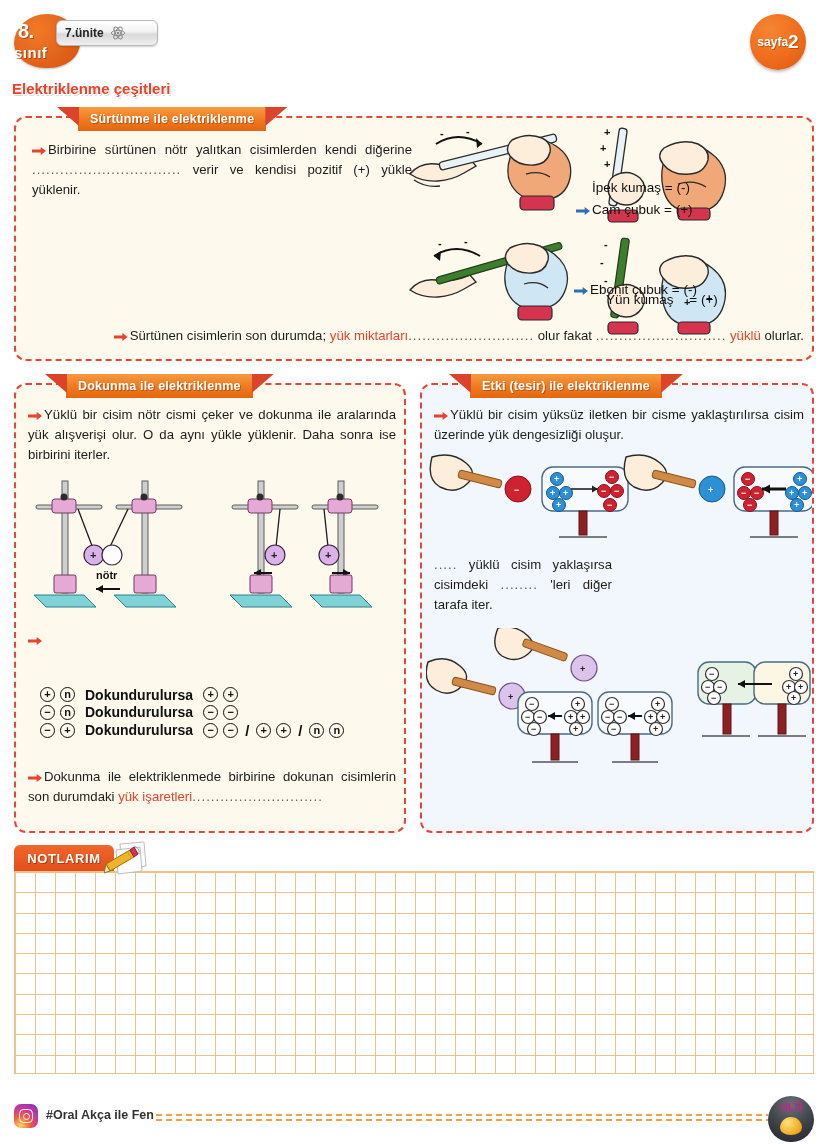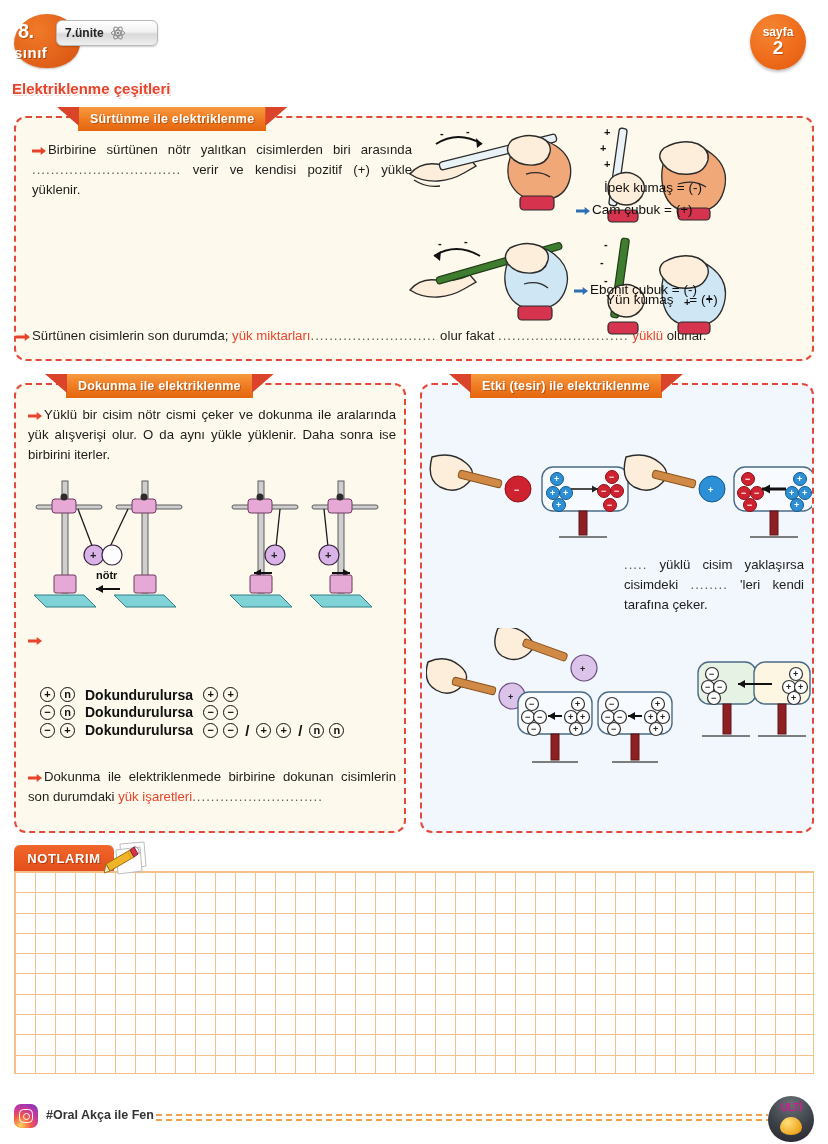--- a/index.html
+++ b/index.html
@@ -49,21 +49,21 @@
     font-size:21px; font-weight:bold; color:#e8442b;
     letter-spacing:.3px;
     text-shadow: 1px 1px 0 #fff, 2px 2px 0 rgba(180,40,20,.25);
   }
 
   .sayfa-badge{
     position:absolute; right:22px; top:14px; width:56px; height:56px;
     border-radius:50%;
     background: radial-gradient(circle at 36% 28%, #f58634 0%, #ef6c1b 55%, #dd5a10 100%);
     box-shadow: 0 2px 3px rgba(0,0,0,.25);
-    display:flex; flex-direction:column; align-items:center; justify-content:center;
+    display:flex; flex-direction:row; align-items:center; justify-content:center;
   }
   .sayfa-badge .w{ color:#fff; font-size:12px; font-weight:bold; line-height:1;
     text-shadow:1px 1px 0 rgba(150,55,0,.55); }
   .sayfa-badge .n{ color:#fff; font-size:19px; font-weight:bold; line-height:1.1;
     text-shadow:1px 1px 0 rgba(150,55,0,.55); }
 
   .section-title{
     position:absolute; left:12px; top:80px;
     font-size:15px; font-weight:bold; color:#e8442b;
     text-shadow: 1px 1px 0 #fff, 1.5px 1.5px 0 rgba(180,40,20,.22);
@@ -237,25 +237,25 @@
     </div>
   </div>
 
   <div class="section-title">Elektriklenme çeşitleri</div>
 
   <div class="ribbon" style="left:78px; top:107px;">Sürtünme ile elektriklenme</div>
 
   <div class="box cream" style="left:14px; top:116px; width:800px; height:245px;">
 
     <div class="txt just" style="position:absolute; left:16px; top:22px; width:380px;">
-      <span class="arrow-bullet"></span><span>Birbirine sürtünen nötr yalıtkan cisimlerden biri arasında </span><span class="dots">................................</span><span> verir ve kendisi pozitif (+) yükle yüklenir.</span>
-    </div>
-
-
-    <div class="txt" style="position:absolute; left:0; top:208px; width:768px;">
+      <span class="arrow-bullet"></span><span>Birbirine sürtünen nötr yalıtkan cisimlerden kendi diğerine </span><span class="dots">................................</span><span> verir ve kendisi pozitif (+) yükle yüklenir.</span>
+    </div>
+
+
+    <div class="txt" style="position:absolute; left:20px; top:208px; width:768px;text-align:right;">
       <span class="arrow-bullet"></span><span>Sürtünen cisimlerin son durumda; </span><span class="red">yük miktarları</span><span class="dots">...........................</span><span> olur fakat </span><span class="dots">............................</span><span class="red"> yüklü</span><span> olurlar.</span>
     </div>
 
     <svg class="illus" style="left:392px; top:4px;" width="260" height="110" viewBox="0 0 260 110">
 
       <path d="M28 22 q22 -14 46 0" fill="none" stroke="#111" stroke-width="2"></path>
       <path d="M74 22 l-6 -6 l1 10 z" fill="#111"></path>
       <text class="sign" x="32" y="15">-</text>
         <text class="sign" x="58" y="13">-</text>
 
@@ -315,21 +315,21 @@
       <text class="sign" x="30" y="60">+</text>
       <text class="sign" x="52" y="56">+</text>
       <path class="hand" d="M10 16 q18 -10 34 -4 q12 6 10 16 q-4 13 -18 14 q-18 2 -27 -10 q-7 -9 1 -16z"></path>
       <rect class="cuff" x="24" y="76" width="32" height="12" rx="4"></rect>
     </svg>
 
     <div class="pairlab" style="left:560px; top:36px;margin-top:48px;">
       <span class="arrow-bullet blue"></span><span>Cam çubuk</span>
       <span>= (+)</span>
     </div>
-    <div class="pairlab" style="left:588px; top:62px;">
+    <div class="pairlab" style="left:576px; top:62px;">
       <span>İpek kumaş</span>
       <span>= (-)</span>
     </div>
     <div class="pairlab" style="left:558px; top:148px;margin-top:16px;">
       <span class="arrow-bullet blue"></span><span>Ebonit çubuk</span>
       <span>= (-)</span>
     </div>
     <div class="pairlab" style="left:590px; top:174px;">
       <span>Yün kumaş</span>
       <span style="margin-left:12px;">= (+)</span>
@@ -427,20 +427,23 @@
 
     <div class="txt just" style="position:absolute; left:12px; top:382px; width:368px;">
       <span class="arrow-bullet"></span><span>Dokunma ile elektriklenmede birbirine dokunan cisimlerin son durumdaki </span><span class="red">yük işaretleri</span><span class="dots">............................</span>
     </div>
   </div>
 
   <div class="ribbon" style="left:470px; top:374px;">Etki (tesir) ile elektriklenme</div>
 
   <div class="box blue" style="left:420px; top:383px; width:394px; height:450px;">
 
+    <div class="txt just" style="position:absolute; left:12px; top:20px; width:370px;">
+      <span class="arrow-bullet"></span><span>Yüklü bir cisim yüksüz iletken bir cisme yaklaştırılırsa cisim üzerinde yük dengesizliği oluşur.</span>
+    </div>
 
     <svg style="position:absolute; left:4px; top:68px;" width="386" height="96" viewBox="0 0 386 96">
 
       <path class="hand" d="M6 4 q20 -6 34 6 q12 10 2 20 q-12 12 -28 4 q-14 -8 -8 -30z"></path>
       <rect class="stick" x="32" y="22" width="44" height="8" rx="3" transform="rotate(14 54 26)"></rect>
       <circle class="cr" cx="92" cy="36" r="13"></circle>
       <text class="csym" x="88" y="40">−</text>
 
       <rect class="cond" x="116" y="14" width="86" height="44" rx="11"></rect>
       <circle class="cb" cx="131" cy="26" r="6.5"></circle>
@@ -484,22 +487,22 @@
       <circle class="cb" cx="379" cy="40" r="6.5"></circle>
         <text class="csym" x="376" y="43">+</text>
       <circle class="cb" cx="371" cy="52" r="6.5"></circle>
         <text class="csym" x="368" y="55">+</text>
       <path d="M360 36 L336 36" stroke="#111" stroke-width="3"></path>
       <path d="M336 36 l8 -4.5 l0 9 z" fill="#111"></path>
       <rect class="post" x="344" y="58" width="8" height="24"></rect>
       <line class="gnd" x1="324" y1="84" x2="372" y2="84"></line>
     </svg>
 
-    <div class="txt just" style="position:absolute; left:202px; top:170px; width:180px;">
-      <span class="dots">.....</span><span> yüklü cisim yaklaşırsa cisimdeki </span><span class="dots">........</span><span> 'leri kendi tarafına çeker.</span>
+    <div class="txt just" style="position:absolute; left:12px; top:170px; width:178px;">
+      <span class="dots">.....</span><span> yüklü cisim yaklaşırsa cisimdeki </span><span class="dots">........</span><span> 'leri diğer tarafa iter.</span>
     </div>
 
     <svg style="position:absolute; left:4px; top:243px;" width="386" height="148" viewBox="0 0 386 148">
 
       <path class="hand" d="M2 34 q18 -8 32 4 q12 10 2 20 q-12 12 -26 4 q-14 -8 -8 -28z"></path>
       <rect class="stick" x="26" y="54" width="44" height="8" rx="3" transform="rotate(14 48 58)"></rect>
       <circle class="ballpur" cx="86" cy="68" r="13"></circle>
       <text class="csymd" x="82" y="72">+</text>
 
       <path class="hand" d="M72 0 q18 -4 30 8 q10 10 0 18 q-12 10 -26 2 q-12 -8 -4 -28z"></path>

